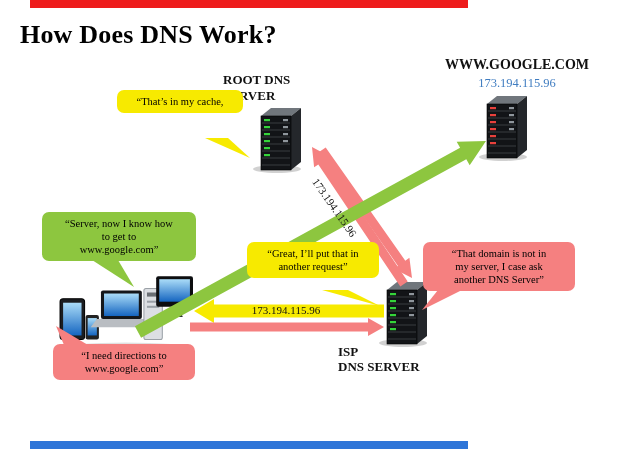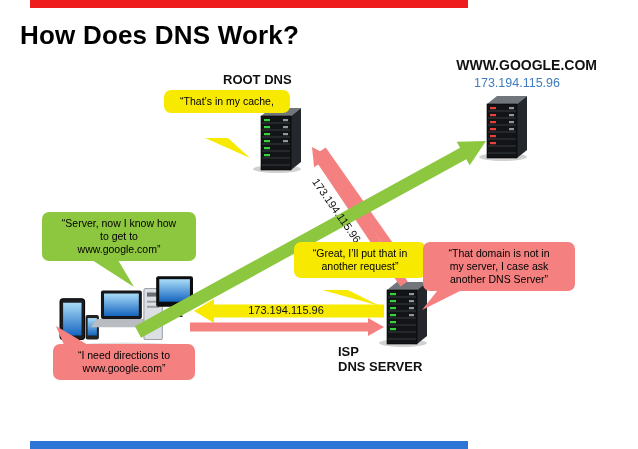--- a/index.html
+++ b/index.html
@@ -1,41 +1,41 @@
 <!DOCTYPE html>
 <html style="--yellow: #f7ea00; --green: #8dc63f; --pink: #f58080; --ip_blue: #3f7cc0; --bar_red: #ee1c1c; --bar_blue: #2e75d8;"><head>
 <meta charset="utf-8">
 <style>
   html,body{margin:0;padding:0;background:#fff;}
   .slide{
     position:relative; width:638px; height:449px; background:#fff;
-    font-family:Liberation Sans, sans-serif; overflow:hidden;
+    font-family:Liberation Serif, serif; overflow:hidden;
   }
   .bar{position:absolute; left:30px; width:438px; height:8px;}
   .bar-top{top:0; background:var(--bar_red);}
   .bar-bottom{bottom:0; background:var(--bar_blue);}
   .title{
     position:absolute; left:20px; top:20px; font-size:26px; font-weight:bold;
     color:#000; letter-spacing:0.2px;
   }
   .node-label{
     position:absolute; text-align:left; font-weight:bold; font-size:13px;
     line-height:16px; color:#111;
   }
-  .google-name{position:absolute; left:437px; top:57px; width:160px; text-align:right;
+  .google-name{position:absolute; left:437px; top:57px; width:160px; text-align:center;
     font-weight:bold; font-size:14px; color:#111;}
   .google-ip{position:absolute; left:437px; top:76px; width:160px; text-align:center;
     font-size:12.5px; color:var(--ip_blue);}
   .icon-abs{position:absolute;}
   #arrow-layer{position:absolute; left:0; top:0; width:638px; height:449px; z-index:5;}
   .bubble{
     position:absolute; z-index:10; border-radius:7px; padding:5px 4px;
     text-align:center; font-size:10.5px; line-height:13px; color:#000;
   }
-  .bubble.yellow{background:var(--yellow);margin-left:47px;}
+  .bubble.yellow{background:var(--yellow);}
   .bubble.green{background:var(--green);}
   .bubble.pink{background:var(--pink);}
   .ip-diagonal{
     position:absolute; left:320px; top:176px; z-index:6;
     transform:rotate(55deg); transform-origin:0 0;
     font-size:11px; color:#111; white-space:nowrap;
   }
   .ip-horizontal{
     position:absolute; left:236px; top:304px; width:100px; z-index:6;
     text-align:center; font-size:11px; color:#111;

